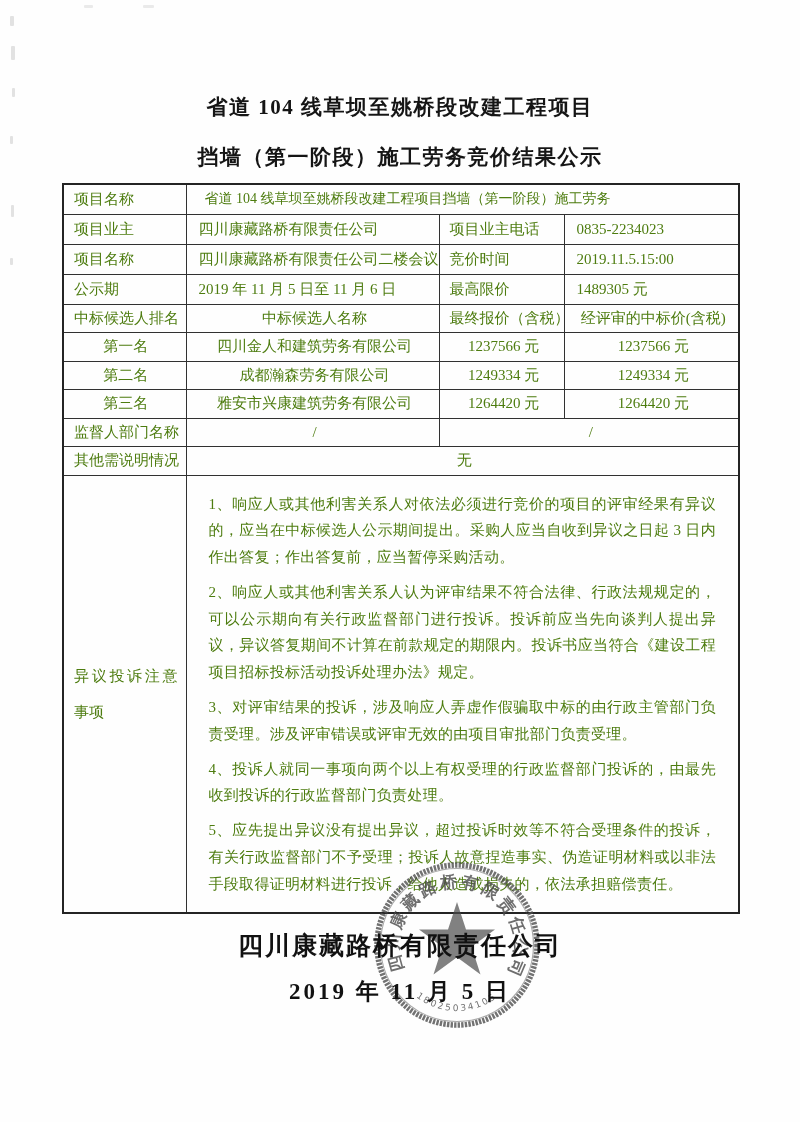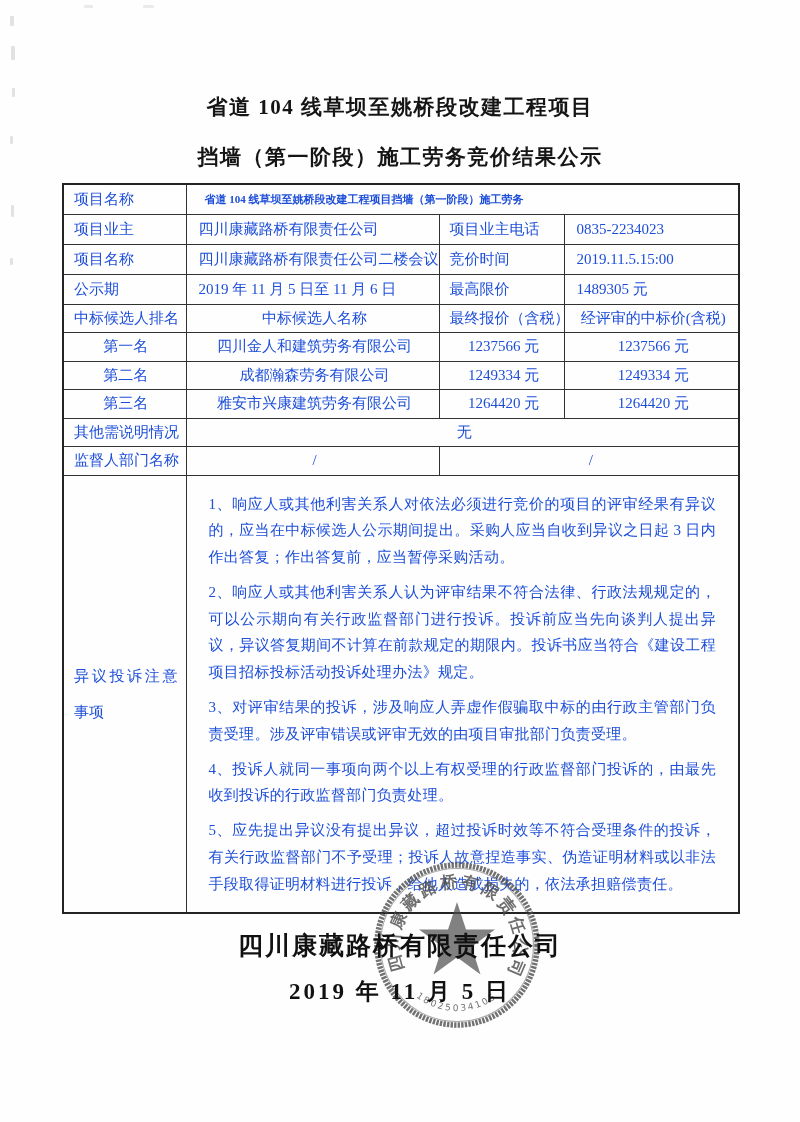--- a/index.html
+++ b/index.html
@@ -44,26 +44,26 @@
     width: 676px;
     border-collapse: collapse;
     table-layout: fixed;
     border: 2px solid #242424;
     font-size: 15px;
   }
   .doc-table td {
     border: 1.5px solid #313131;
     vertical-align: middle;
     padding: 3px 8px 3px 10px;
-    color: #1d4ed8;
+    color: #4d7c0f;
     overflow: hidden;
     white-space: nowrap;
   }
   .doc-table td.val { padding-left: 12px; }
-  .doc-table td.val-bold { font-weight: bold; font-size: 11px; padding-left: 18px; }
+  .doc-table td.val-bold { font-weight: normal; font-size: 14px; padding-left: 18px; }
   .r30 { height: 30px; }
   .r28 { height: 28.5px; text-align: center; }
 
   td.obj-label { vertical-align: middle; white-space: normal; }
   .obj-label-text {
     text-align: justify;
     text-align-last: left;
     line-height: 36px;
     font-size: 15px;
   }
@@ -206,27 +206,27 @@
         <td class="val">1249334 元</td>
         <td class="val">1249334 元</td>
       </tr>
       <tr class="r28">
         <td>第三名</td>
         <td class="val">雅安市兴康建筑劳务有限公司</td>
         <td class="val">1264420 元</td>
         <td class="val">1264420 元</td>
       </tr>
       <tr class="r28">
-        <td>其他需说明情况</td>
-        <td colspan="3" class="val">无</td>
-      </tr>
-      <tr class="r28">
         <td>监督人部门名称</td>
         <td class="val">/</td>
         <td colspan="2" class="val">/</td>
+      </tr>
+      <tr class="r28">
+        <td>其他需说明情况</td>
+        <td colspan="3" class="val">无</td>
       </tr>
       <tr>
         <td class="obj-label">
           <div class="obj-label-text">异议投诉注意事项</div>
         </td>
         <td colspan="3" class="obj-cell">
           <p>1、响应人或其他利害关系人对依法必须进行竞价的项目的评审经果有异议的，应当在中标候选人公示期间提出。采购人应当自收到异议之日起 3 日内作出答复；作出答复前，应当暂停采购活动。</p>
           <p>2、响应人或其他利害关系人认为评审结果不符合法律、行政法规规定的，可以公示期向有关行政监督部门进行投诉。投诉前应当先向谈判人提出异议，异议答复期间不计算在前款规定的期限内。投诉书应当符合《建设工程项目招标投标活动投诉处理办法》规定。</p>
           <p>3、对评审结果的投诉，涉及响应人弄虚作假骗取中标的由行政主管部门负责受理。涉及评审错误或评审无效的由项目审批部门负责受理。</p>
           <p>4、投诉人就同一事项向两个以上有权受理的行政监督部门投诉的，由最先收到投诉的行政监督部门负责处理。</p>

